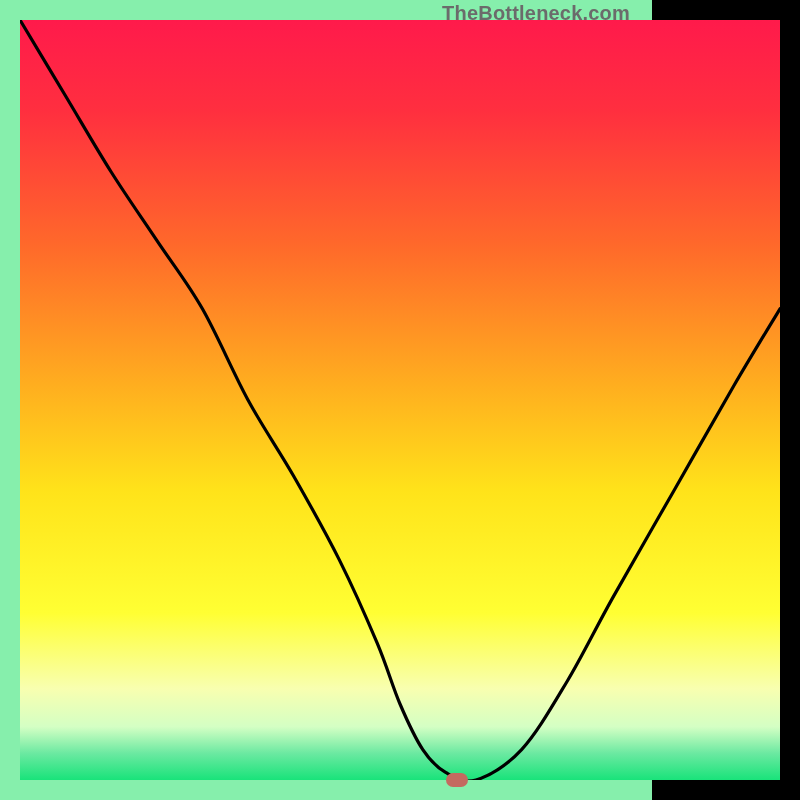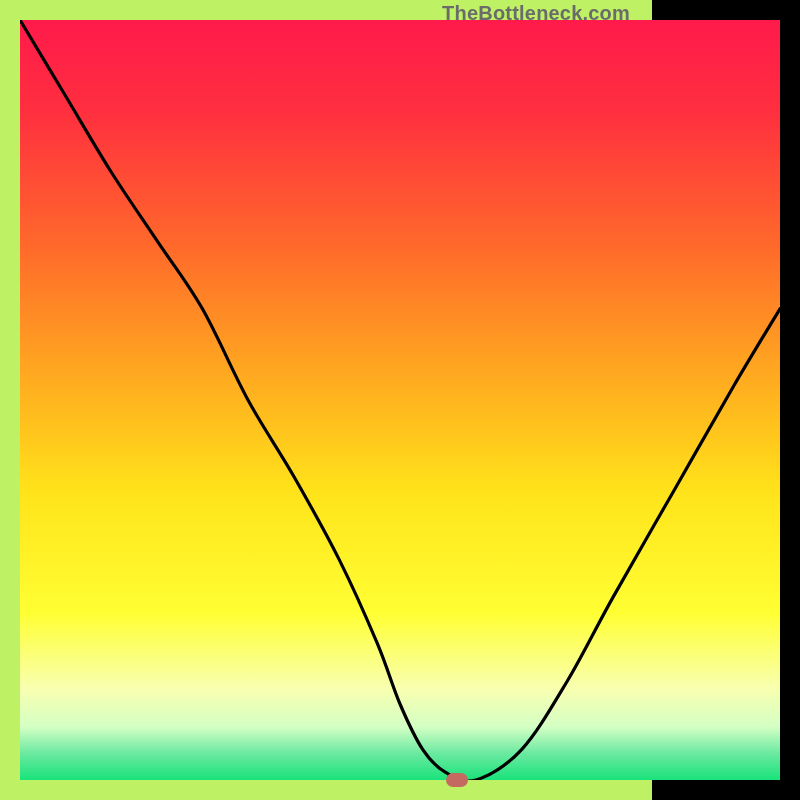--- a/index.html
+++ b/index.html
@@ -9,21 +9,21 @@
     height: 800px;
     background: #000;
     overflow: hidden;
   }
   .frame {
     position: absolute;
     left: 0;
     top: 0;
     width: 652px;
     height: 800px;
-    background: #bef264;
+    background: #86efac;
   }
   .plot {
     position: absolute;
     left: 20px;
     top: 20px;
     width: 760px;
     height: 760px;
   }
   .gradient {
     position: absolute;

